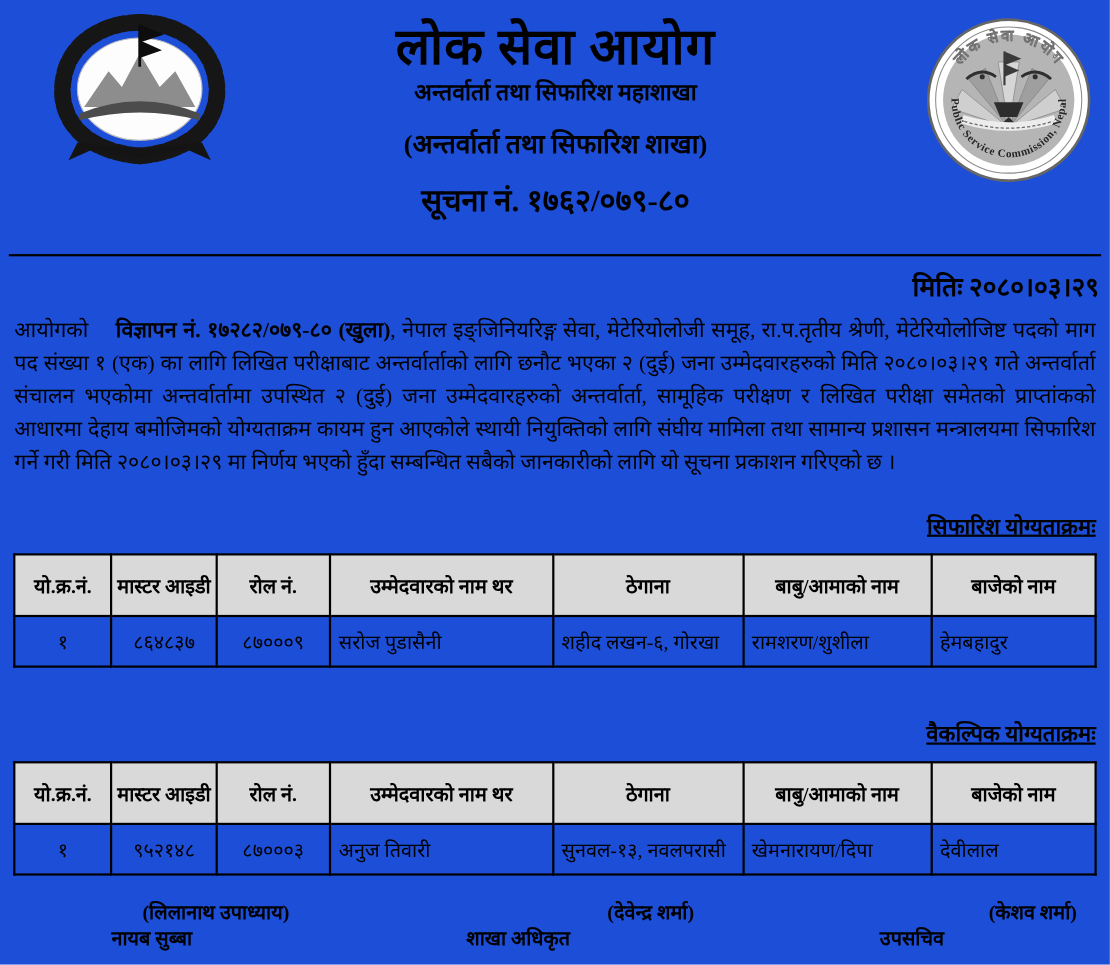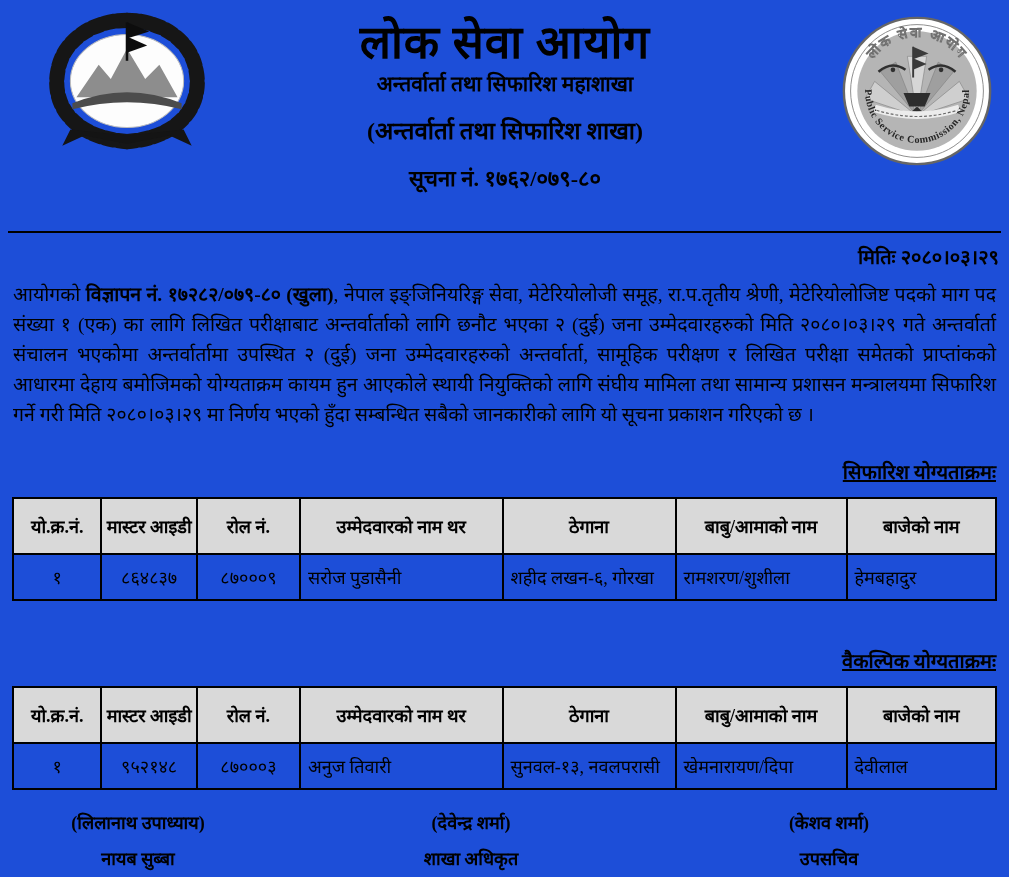--- a/index.html
+++ b/index.html
@@ -8,44 +8,44 @@
   .page { position:relative; width:1009px; height:877px; background:#1d4ed8; overflow:hidden;font-family:Liberation Serif, serif; }
 
   
   .header { position:relative; height:233px; }
   .emblem-left { position:absolute; left:36px; top:8px; width:182px; height:144px; }
   .seal-right  { position:absolute; left:840px; top:14px; width:154px; height:154px; }
   .head-center { position:absolute; left:225px; top:18px; width:560px; text-align:center; }
   .title   { font-size:46px; font-weight:700; line-height:1.1; letter-spacing:1px; }
   .dept    { font-size:21px; font-weight:600; }
   .section { font-size:24px; font-weight:700; margin-top:16px; }
-  .notice  { font-size:22px; font-weight:700; margin-top:16px; }
+  .notice  { font-size:28px; font-weight:700; margin-top:16px; }
   .rule { position:absolute; left:8px; right:8px; top:231px; border-top:2px solid #000; }
 
   
-  .date-line { margin:10px 10px 0 0; text-align:right; font-weight:700; font-size:20px; }
+  .date-line { margin:10px 10px 0 0; text-align:right; font-weight:700; font-size:24px; }
   .para { margin:10px 13px 0 13px; width:983px; font-size:19.5px; line-height:30px; text-align:justify; }
-  .para b { font-weight:700; }
+  .para b { font-weight:700;margin-left:19px; }
 
   
   .sec-head { margin:28px 13px 12px 13px; font-size:20px; font-weight:700; text-decoration:underline;text-align:right; }
   .sec-head.second { margin-top:46px; }
 
   
   table { width:985px; margin:0 12px; border-collapse:collapse; table-layout:fixed;padding-left:24px; }
   table, th, td { border:2px solid #000; }
   th { background:#d9d9d9; font-weight:700; font-size:18px; height:56px; padding:2px 4px; vertical-align:middle; }
   td { font-size:18px; height:46px; padding:2px 4px; vertical-align:middle; }
   td.c { text-align:center; }
   td.l { text-align:left; padding-left:7px; }
 
   
   .sig-row { display:flex; justify-content:space-between; margin:20px 30px 0 13px; }
   .sig { text-align:center; font-weight:700; font-size:18px; }
-  .sig .name { margin-bottom:12px; }
+  .sig .name { margin-bottom:0;text-align:right; }
   .sig-1 { width:250px; } .sig-2 { width:320px; } .sig-3 { width:300px; }
 </style>
 </head>
 <body>
 
 <div class="page">
 
   <div class="header">
 
     <svg class="emblem-left" viewBox="0 0 180 142" aria-hidden="true">

